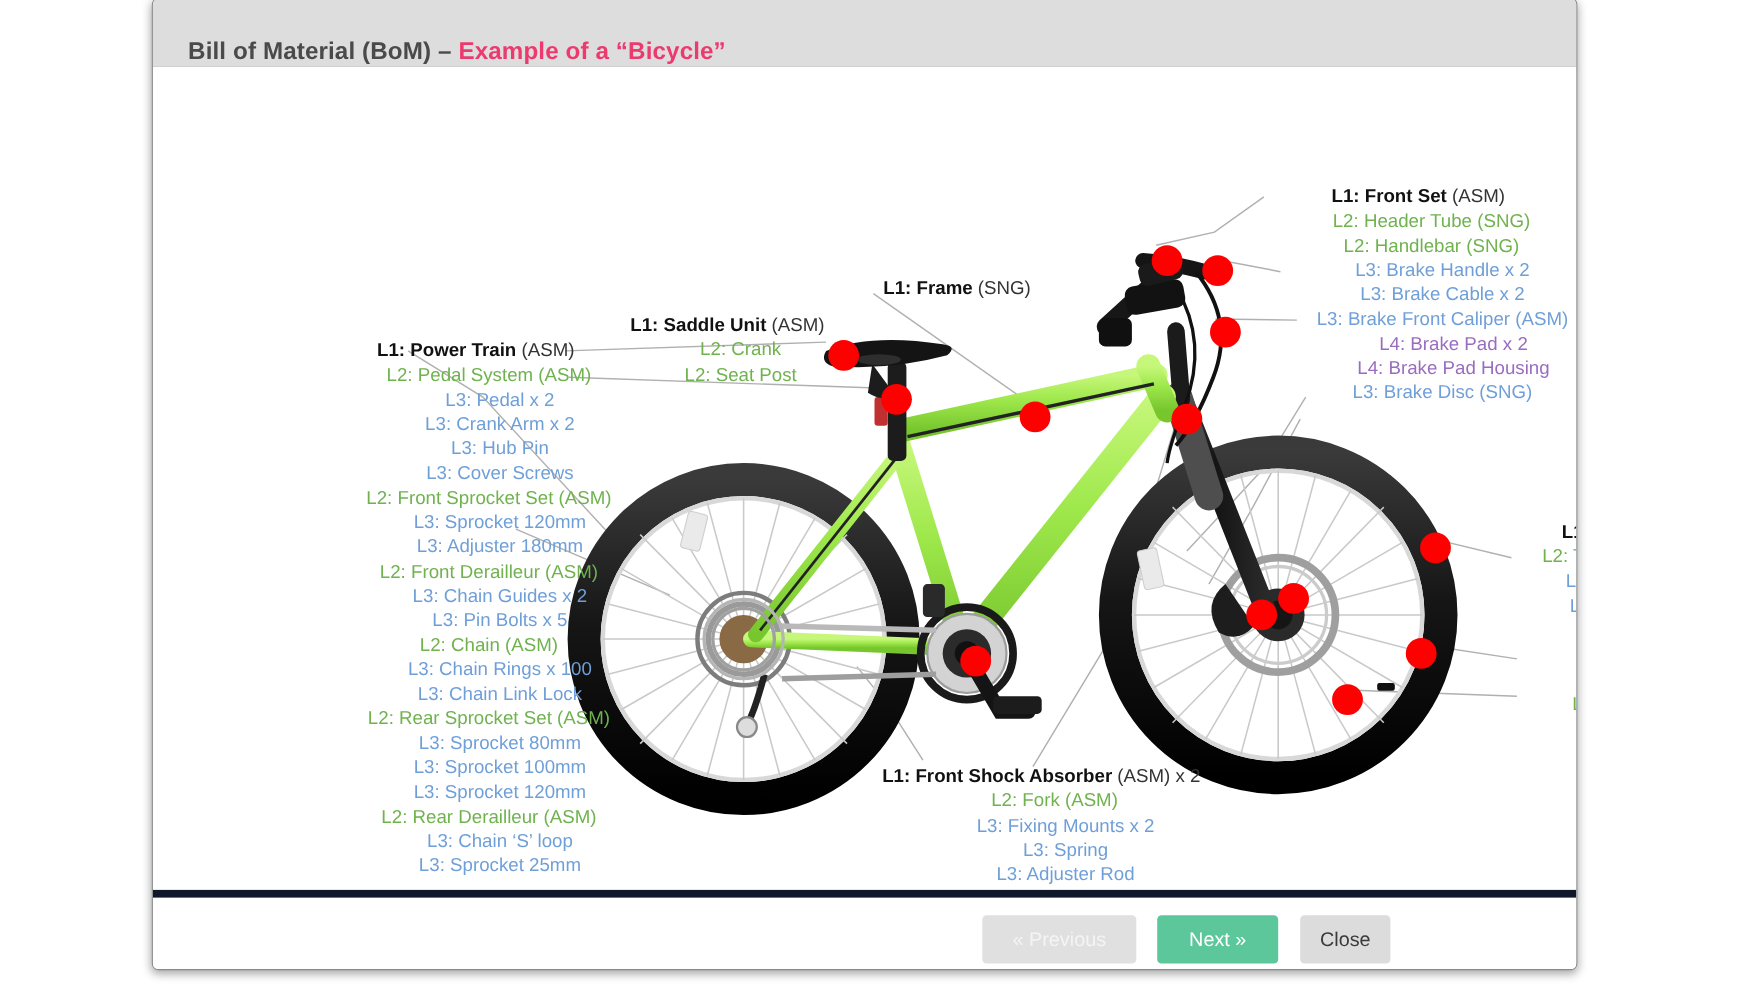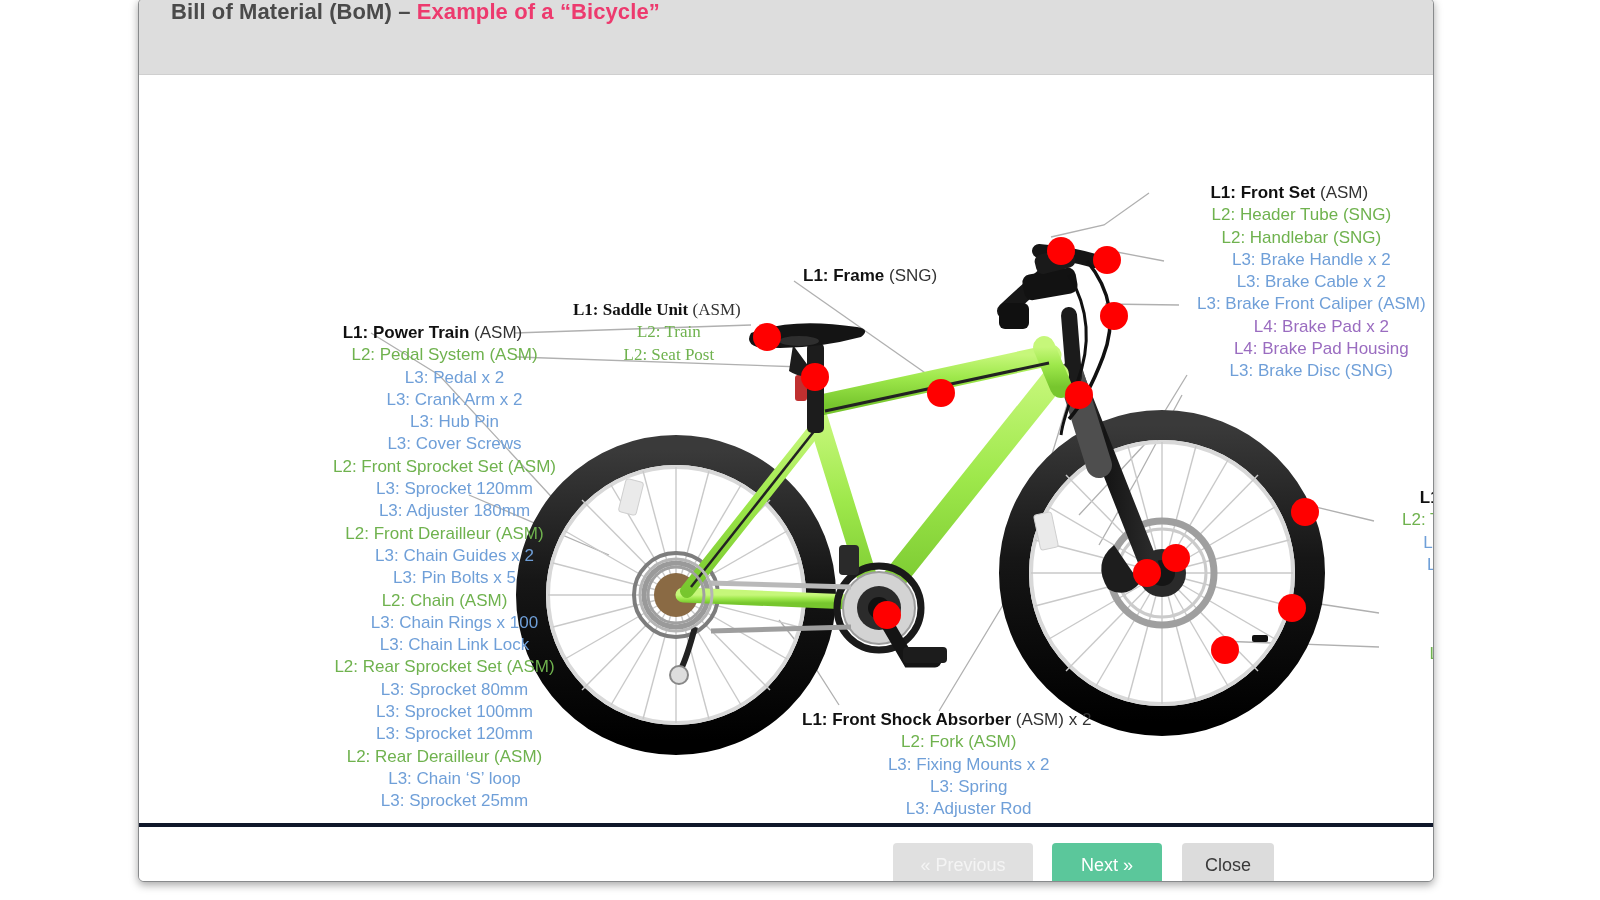--- a/index.html
+++ b/index.html
@@ -14,77 +14,77 @@
     left:138px;top:-2px;
     width:1296px;height:884px;
     background:#ffffff;
     border:1px solid #888a8c;
     border-radius:6px;
     box-shadow:0 3px 9px rgba(0,0,0,.35);
     box-sizing:border-box;
     overflow:hidden;
   }
   #modal-header{
-    height:76px;
+    height:62px;
     background:#dddddd;
     border-bottom:1px solid #cfcfcf;
-    display:flex;align-items:flex-start;
+    display:flex;align-items:flex-end;
     padding-left:32px;
     box-sizing:border-box;
   }
   #modal-title{
     font-size:22px;font-weight:bold;color:#4a4a4a;
     letter-spacing:.1px;white-space:nowrap;
   }
   #modal-title .accent{color:#ed3a6e;font-weight:bold;}
   #modal-body{
     position:relative;
     height:748px;
     background:#ffffff;
     overflow:hidden;
   }
   #modal-footer{
     height:72px;
-    border-top:4px solid #0f172a;
+    border-top:7px solid #0f172a;
     position:relative;
     background:#ffffff;
   }
   .btn{
     position:absolute;top:16px;
     height:44px;
     border:none;border-radius:4px;
     font-family:"Liberation Sans", sans-serif;
     font-size:18px;
     cursor:pointer;
     box-sizing:border-box;
     padding:0 18px;
     line-height:44px;
     text-align:center;
   }
   #btn-previous{left:754px;width:140px;background:#e0e0e0;color:#f4f4f4;}
   #btn-next{left:913px;width:110px;background:#5bc79b;color:#ffffff;}
-  #btn-close{left:1043px;width:92px;background:#dcdcdc;color:#3a3a3a;}
+  #btn-close{left:1043px;width:82px;background:#dcdcdc;color:#3a3a3a;}
 
   
   .ann{position:absolute;white-space:nowrap;}
   .ann .ln{display:block;line-height:22.3px;font-size:17px;text-align:center;}
   .l1{color:#111111;}
   .l1 b{font-weight:bold;}
   .l1 .sfx{font-weight:normal;color:#333333;}
   .l2{color:#6fb24e;}
   .l3{color:#6f9fd8;}
   .l4{color:#9a6cc0;}
   .i1{padding-left:0px;}
   .i2{padding-left:24px;}
   .i3{padding-left:44px;}
   .i4{padding-left:64px;}
 
   
   #ann-powertrain{left:170px;top:247px;}
-  #ann-saddle{left:434px;top:224px;font-family:Liberation Serif, serif;}
+  #ann-saddle{left:434px;top:224px;}
   #ann-frame{left:664px;top:190px;}
   #ann-frontset{left:1014px;top:107px;}
   #ann-wheel{left:1239px;top:412px;}
   #ann-shock{left:663px;top:634px;}
 
   
   #artwork{position:absolute;left:0;top:0;width:1296px;height:748px;}
   .dot{position:absolute;width:28px;height:28px;border-radius:50%;background:#ff0000;}
 </style>
 </head>
@@ -321,21 +321,21 @@
         <span class="ln l2 i2">L2: Rear Sprocket Set (ASM)</span>
         <span class="ln l3 i3">L3: Sprocket 80mm</span>
         <span class="ln l3 i3">L3: Sprocket 100mm</span>
         <span class="ln l3 i3">L3: Sprocket 120mm</span>
         <span class="ln l2 i2">L2: Rear Derailleur (ASM)</span>
         <span class="ln l3 i3">L3: Chain ‘S’ loop</span>
         <span class="ln l3 i3">L3: Sprocket 25mm</span>
       </div>
     <div class="ann" id="ann-saddle">
         <span class="ln l1 i1"><b>L1: Saddle Unit</b><span class="sfx"> (ASM)</span></span>
-        <span class="ln l2 i2">L2: Train</span>
+        <span class="ln l2 i2">L2: Crank</span>
         <span class="ln l2 i2">L2: Seat Post</span>
       </div>
     <div class="ann" id="ann-frame">
         <span class="ln l1 i1"><b>L1: Frame</b><span class="sfx"> (SNG)</span></span>
       </div>
     <div class="ann" id="ann-frontset">
         <span class="ln l1 i1"><b>L1: Front Set</b><span class="sfx"> (ASM)</span></span>
         <span class="ln l2 i2">L2: Header Tube (SNG)</span>
         <span class="ln l2 i2">L2: Handlebar (SNG)</span>
         <span class="ln l3 i3">L3: Brake Handle x 2</span>

